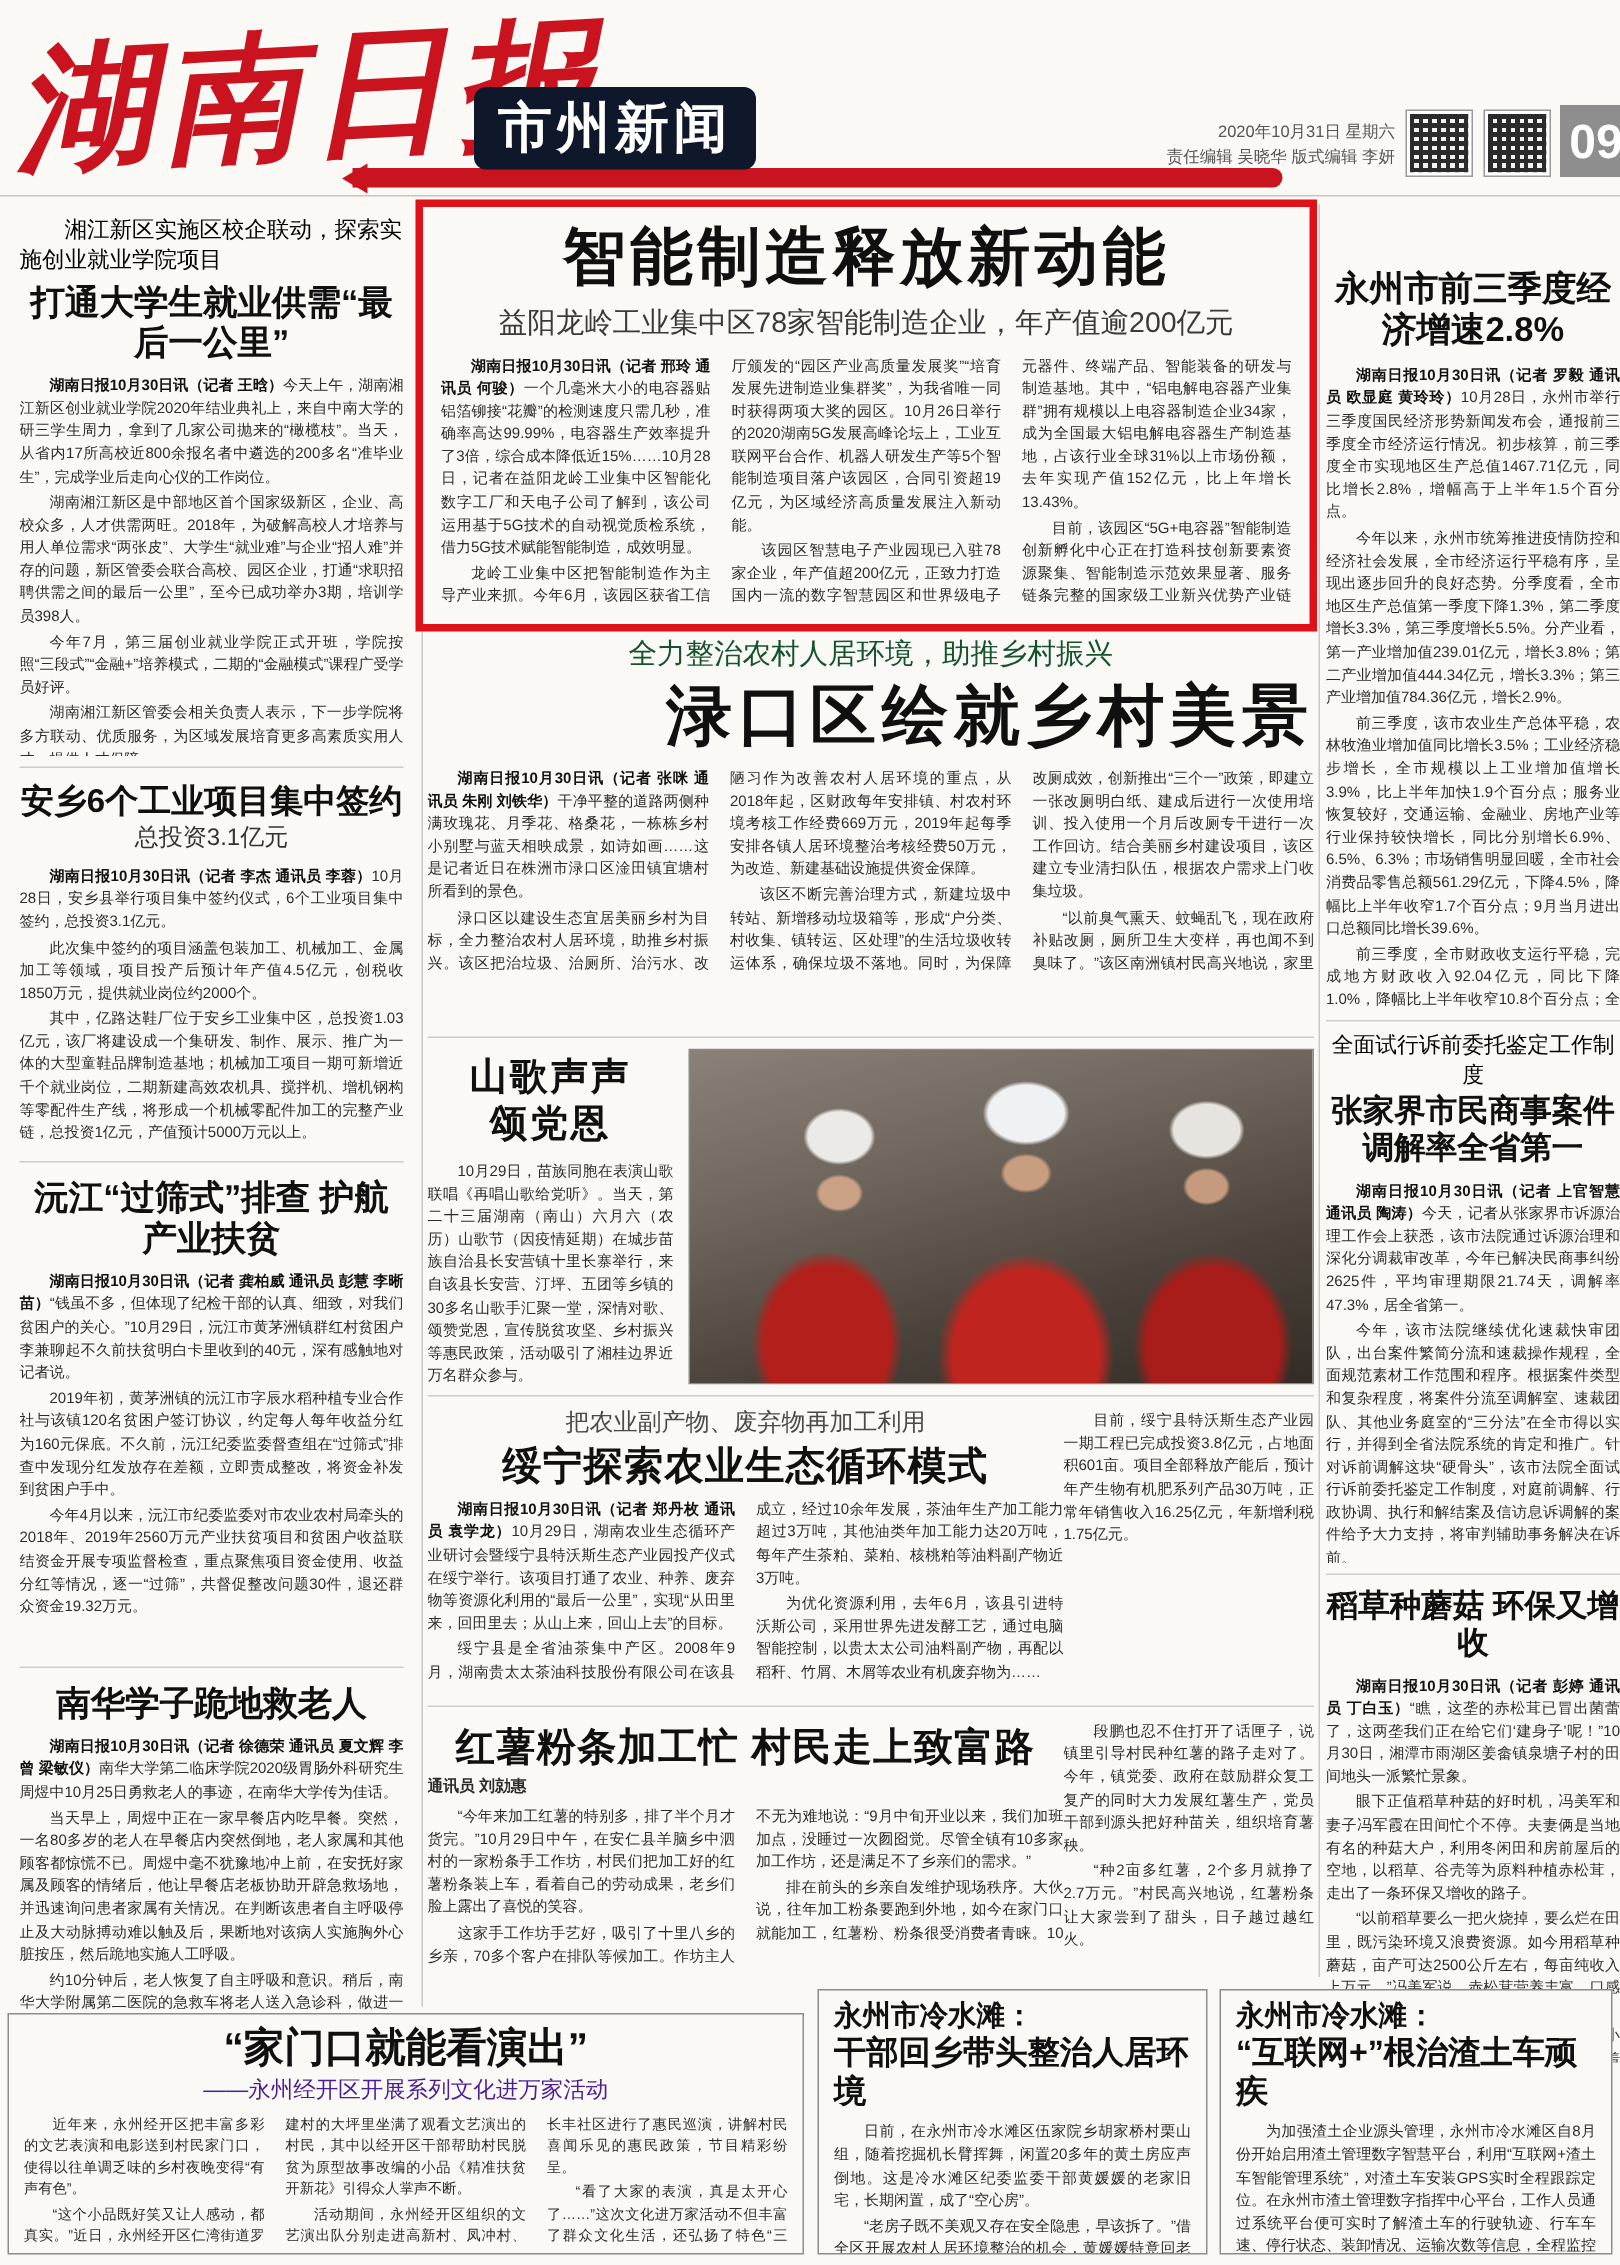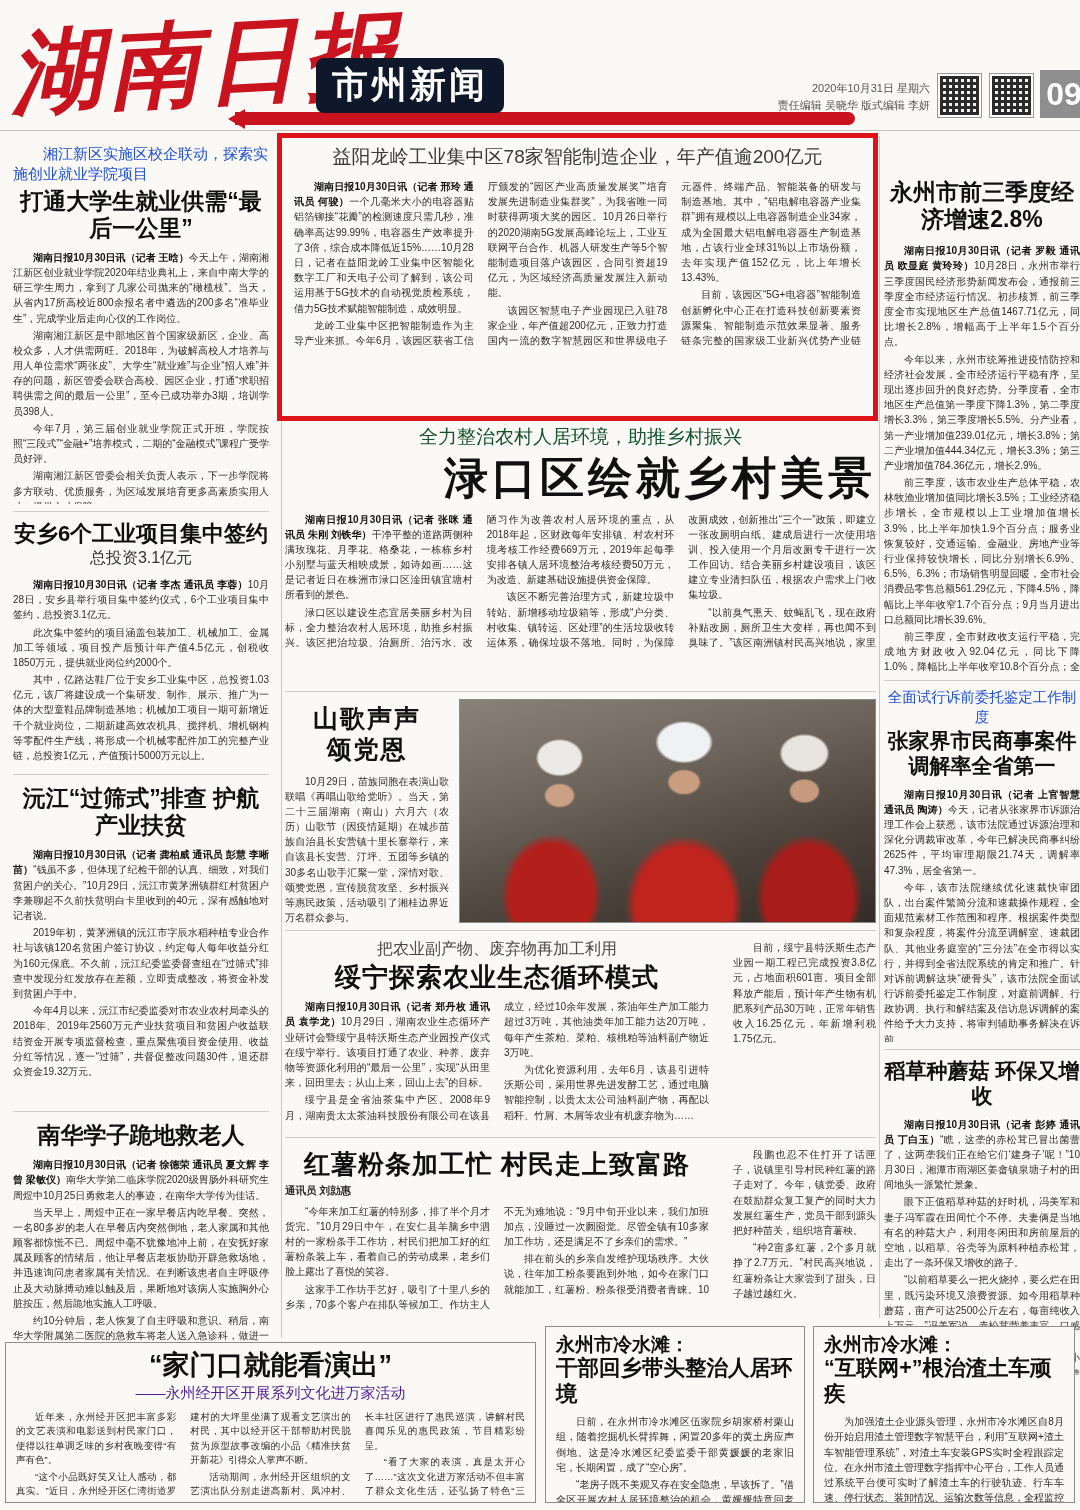--- a/index.html
+++ b/index.html
@@ -18,21 +18,21 @@
   .qr{top:74px;width:43px;height:43px;border:2px solid #fff;outline:1px solid #9a9a9a;
       background:repeating-linear-gradient(0deg,#2b2b2b 0 3px,transparent 3px 6px),
                  repeating-linear-gradient(90deg,#2b2b2b 0 3px,#f2f2f2 3px 6px);}
   .qr1{left:938px;} .qr2{left:990px;}
   .pagenum{left:1040px;top:70px;width:48px;height:48px;background:#8e8e8e;color:#fff;
            font-size:32px;font-weight:bold;display:flex;align-items:center;justify-content:center;}
   .rule-top{left:0;top:130px;width:1080px;border-top:1px solid #c8c5c0;}
   .vr{border-left:1px solid #cbc8c3;width:0;}
   .vr1{left:281px;top:136px;height:1202px;} .vr2{left:879px;top:136px;height:1182px;}
   
-  .kicker{font-size:15px;color:#1d4ed8;text-align:center;line-height:1.35;margin:0 0 2px;}
+  .kicker{font-size:15px;color:#000000;text-align:center;line-height:1.35;margin:0 0 2px;}
   .kicker.left{text-align:left;text-indent:2em;}
   h1,h2,h3{margin:0;color:#101010;line-height:1.18;}
   .p{font-size:10px;line-height:1.52;text-align:justify;text-indent:2em;margin:0 0 2px;}
   .byline{font-weight:bold;color:#111;}
   .cols{column-gap:14px;column-fill:auto;}
   .cols3{column-count:3;} .cols2{column-count:2;}
   .clip{overflow:hidden;}
   .divider{border-top:1px solid #cfccc7;margin:7px 0;}
   
   .featured{left:277px;top:133px;width:601px;height:288px;border:5px solid #e01219;
@@ -62,21 +62,21 @@
      radial-gradient(38px 30px at 24% 26%, #eceae6 0 55%, transparent 63%),
      radial-gradient(46px 34px at 54% 19%, #f0f1f3 0 55%, transparent 63%),
      radial-gradient(40px 31px at 83% 24%, #e7e4df 0 55%, transparent 63%),
      radial-gradient(24px 19px at 24% 43%, #caa184 0 55%, transparent 66%),
      radial-gradient(26px 20px at 54% 37%, #c89d80 0 55%, transparent 66%),
      radial-gradient(24px 19px at 83% 41%, #c59a7e 0 55%, transparent 66%),
      radial-gradient(72px 88px at 22% 88%, #b3201c 0 58%, transparent 70%),
      radial-gradient(84px 98px at 54% 92%, #c0241f 0 58%, transparent 70%),
      radial-gradient(76px 90px at 84% 89%, #a81d19 0 58%, transparent 70%),
      linear-gradient(165deg,#8a8278 0%,#6e665c 35%,#4a423a 70%,#332c26 100%);}
-  .c-split{display:flex;gap:24px;overflow:hidden;}
+  .c-split{display:flex;gap:0;overflow:hidden;}
   .c3{height:192px;} .c4{height:198px;}
   .c-main{width:424px;flex:none;}
   .c-side{flex:1;padding-top:2px;overflow:hidden;}
   .c3 .kicker{font-size:16px;color:#4a4a4a;}
   .c3 h2{font-size:26px;text-align:center;margin:0 0 7px;letter-spacing:1px;}
   .c3 .cols{height:130px;}
   .c4 h2{font-size:26px;text-align:center;margin:4px 0 4px;letter-spacing:1px;}
   .c4 .cbyline{font-size:10.5px;font-weight:bold;margin:0 0 6px;}
   .c4 .cols{height:118px;}
   
@@ -111,20 +111,21 @@
     <div>责任编辑 吴晓华 版式编辑 李妍</div>
   </div>
   <div class="abs qr qr1"></div>
   <div class="abs qr qr2"></div>
   <div class="abs pagenum">09</div>
   <div class="abs rule-top"></div>
   <div class="abs vr vr1"></div>
   <div class="abs vr vr2"></div>
 
   <section class="abs featured">
+    <h1>智能制造释放新动能</h1>
     <div class="sub">益阳龙岭工业集中区78家智能制造企业，年产值逾200亿元</div>
     <div class="cols cols3 clip">
       <p class="p"><strong class="byline">湖南日报10月30日讯（记者 邢玲 通讯员 何骏）</strong><span>一个几毫米大小的电容器贴铝箔铆接“花瓣”的检测速度只需几秒，准确率高达99.99%，电容器生产效率提升了3倍，综合成本降低近15%……10月28日，记者在益阳龙岭工业集中区智能化数字工厂和天电子公司了解到，该公司运用基于5G技术的自动视觉质检系统，借力5G技术赋能智能制造，成效明显。</span></p>
       <p class="p">龙岭工业集中区把智能制造作为主导产业来抓。今年6月，该园区获省工信厅颁发的“园区产业高质量发展奖”“培育发展先进制造业集群奖”，为我省唯一同时获得两项大奖的园区。10月26日举行的2020湖南5G发展高峰论坛上，工业互联网平台合作、机器人研发生产等5个智能制造项目落户该园区，合同引资超19亿元，为区域经济高质量发展注入新动能。</p>
       <p class="p">该园区智慧电子产业园现已入驻78家企业，年产值超200亿元，正致力打造国内一流的数字智慧园区和世界级电子元器件、终端产品、智能装备的研发与制造基地。其中，“铝电解电容器产业集群”拥有规模以上电容器制造企业34家，成为全国最大铝电解电容器生产制造基地，占该行业全球31%以上市场份额，去年实现产值152亿元，比上年增长13.43%。</p>
       <p class="p">目前，该园区“5G+电容器”智能制造创新孵化中心正在打造科技创新要素资源聚集、智能制造示范效果显著、服务链条完整的国家级工业新兴优势产业链（产业集群）示范平台，逐步建成国家级电容器（电子元器件）监督检验中心。该中心同时拥有赫山区创新创业孵化基地和中小企业公共服务平台，能为企业提供知识产权、人才培训、项目服务、电子商务等一站式服务。平台成立以来，已帮助近30家企业获得湖南省“小巨人企业”称号。</p>
     </div>
   </section>
 
   <aside class="abs left-col">

